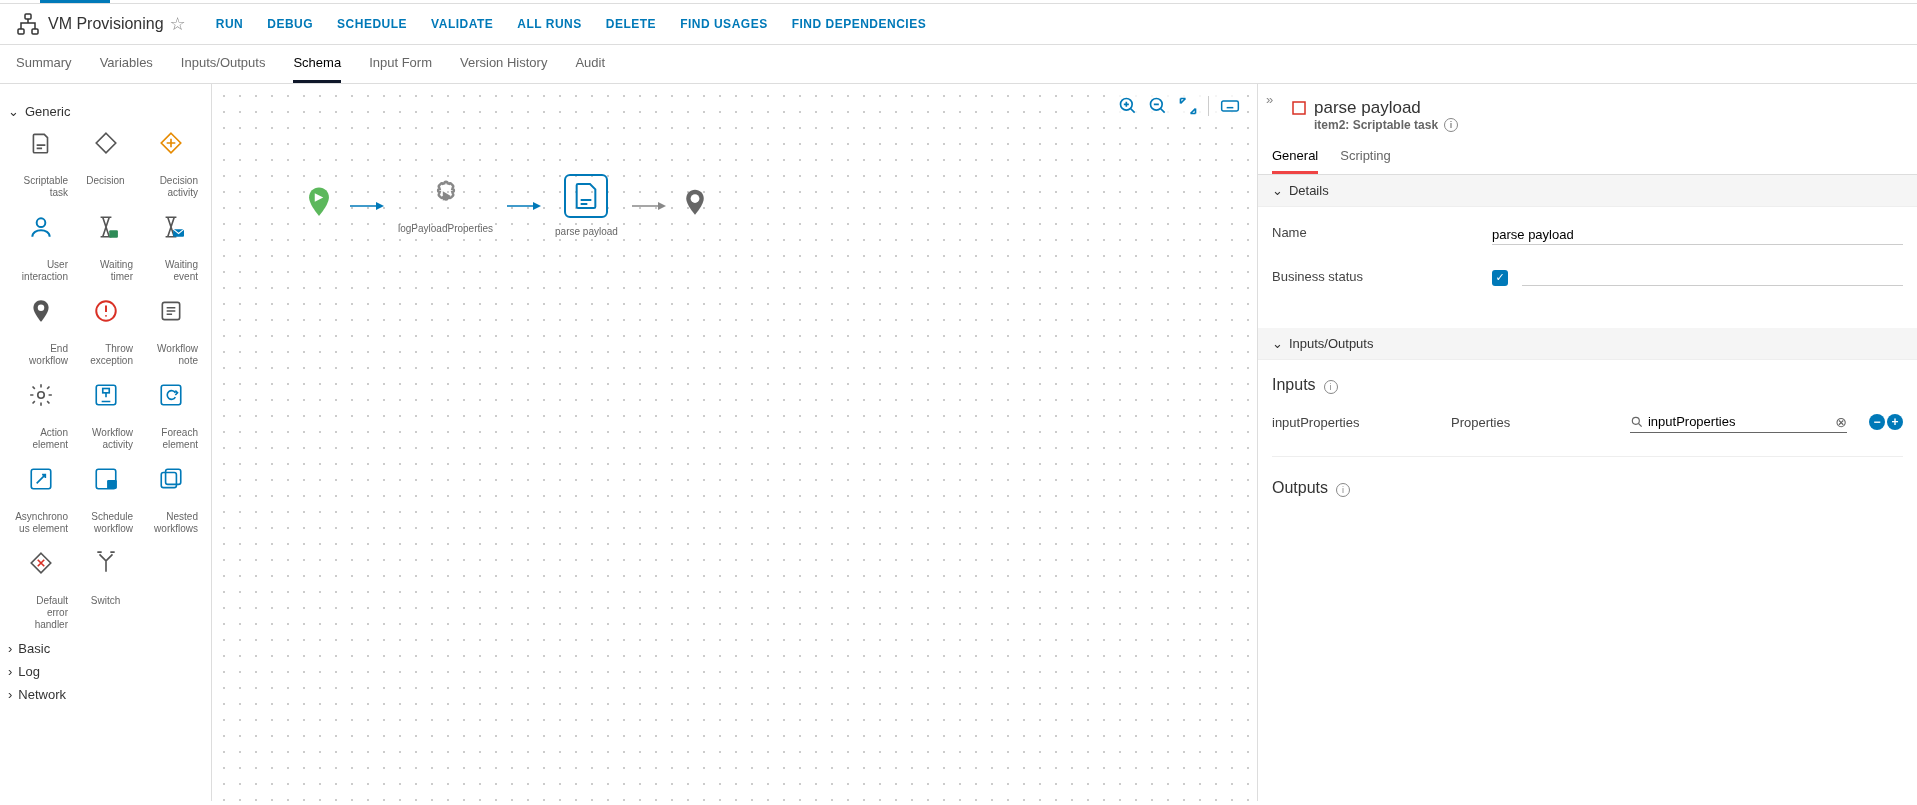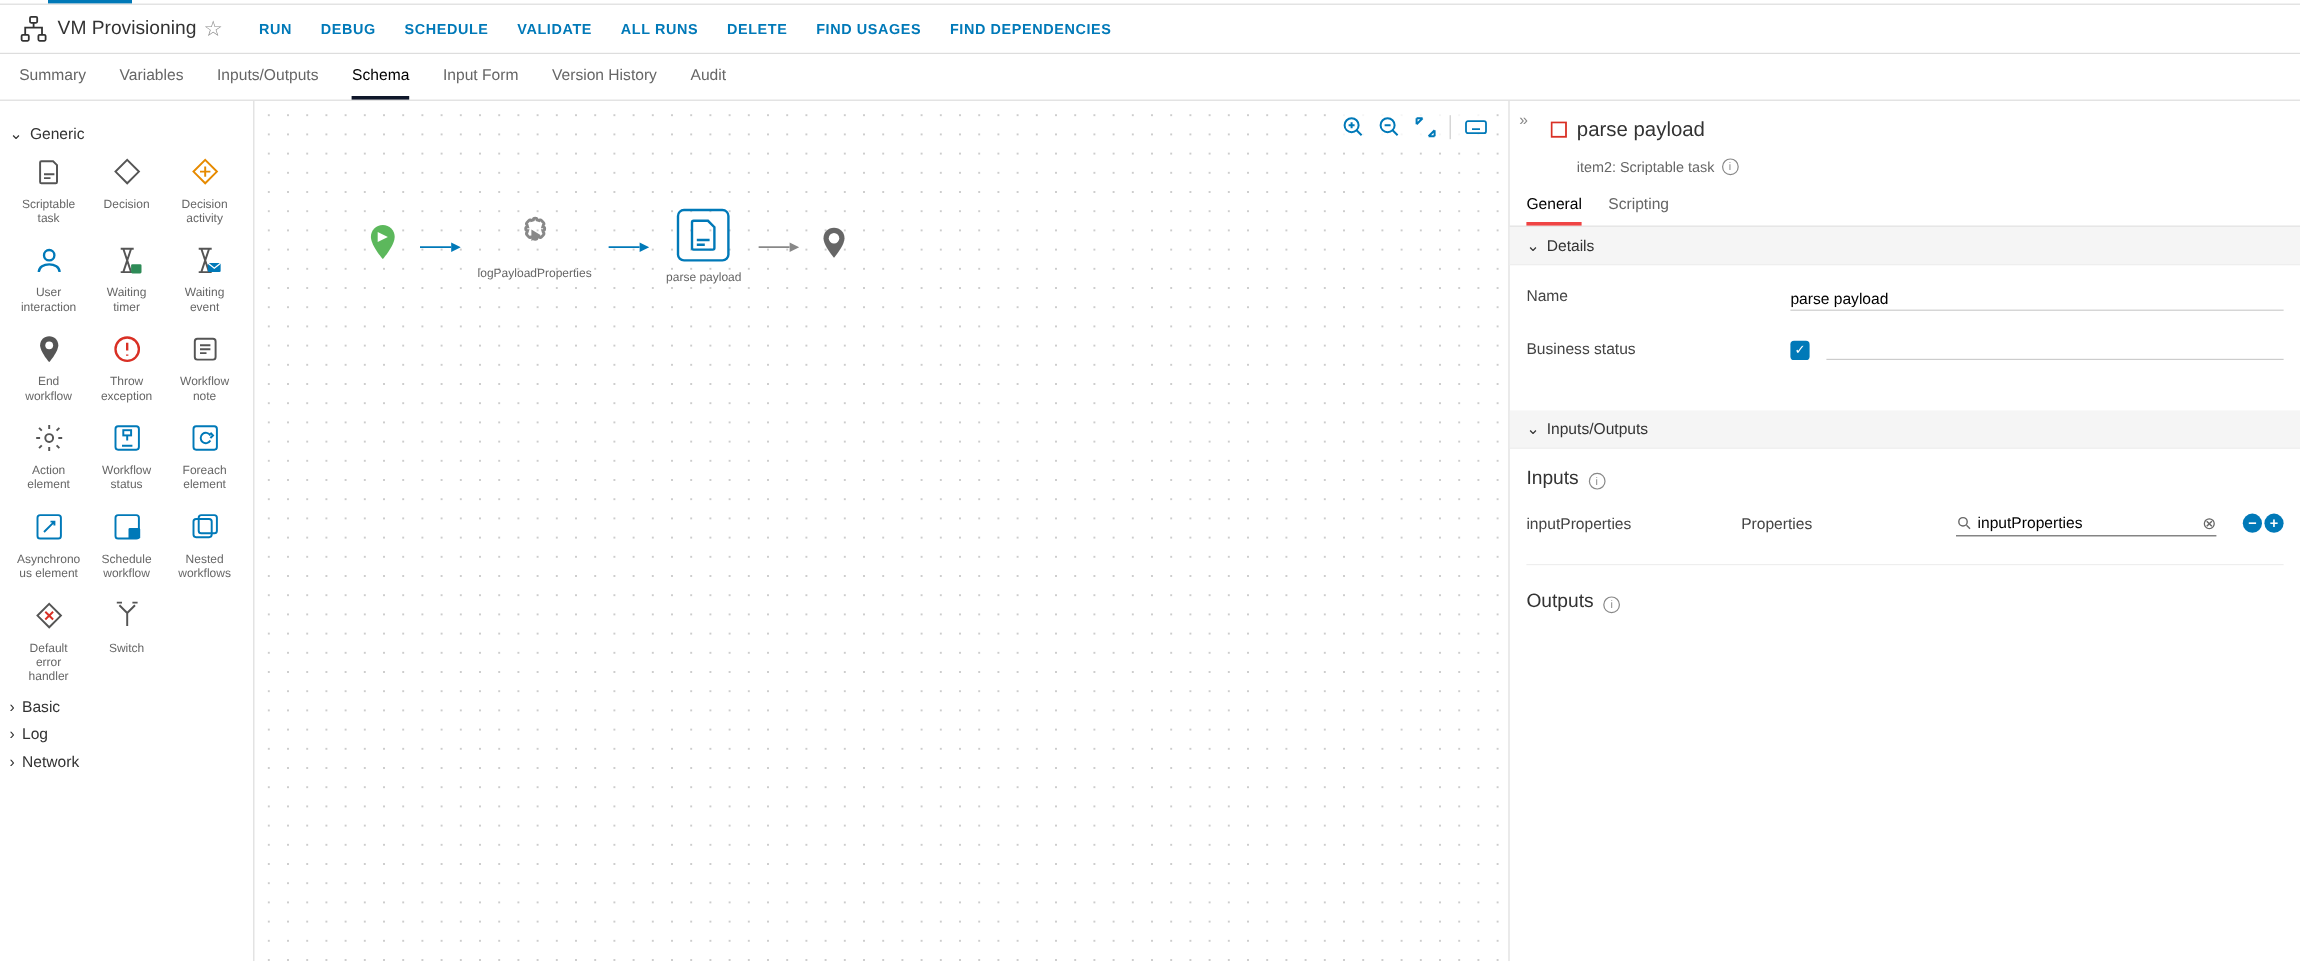--- a/index.html
+++ b/index.html
@@ -13,37 +13,37 @@
 .actions { display: flex; gap: 24px; margin-left: 30px; }
 .action-link { color: #0079b8; font-size: 12px; font-weight: 600; letter-spacing: 0.5px; cursor: pointer; }
 .tabs { display: flex; gap: 28px; padding: 0 16px; border-bottom: 1px solid #ddd; }
 .tab { padding: 10px 0; color: #666; cursor: pointer; font-size: 13px; text-align: right; }
 .tab.active { color: #000; border-bottom: 3px solid #0f172a; font-weight: 500; }
 .main { display: flex; height: calc(100vh - 88px); }
 .palette { width: 212px; border-right: 1px solid #ddd; padding: 12px 8px; overflow-y: auto; }
 .palette-group-hdr { display: flex; align-items: center; gap: 6px; font-size: 13px; color: #333; cursor: pointer; margin: 8px 0; }
 .palette-grid { display: grid; grid-template-columns: repeat(3, 1fr); gap: 10px 0; }
 .palette-item { display: flex; flex-direction: column; align-items: center; text-align: center; cursor: grab; padding: 2px; }
-.palette-item-label { font-size: 10px; color: #666; line-height: 1.2; margin-top: 8px; max-width: 55px; word-wrap: break-word; }
+.palette-item-label { font-size: 10px; color: #666; line-height: 1.2; margin-top: 18px; max-width: 55px; word-wrap: break-word; text-align: right; }
 .palette-icon { width: 28px; height: 28px; display: flex; align-items: center; justify-content: center; }
 .canvas-wrap { flex: 1; position: relative; background-image: radial-gradient(#ccc 1px, transparent 1px); background-size: 16px 16px; background-position: 4px 4px; }
 .canvas-toolbar { position: absolute; top: 8px; right: 12px; display: flex; align-items: center; gap: 10px; background: rgba(255,255,255,0.8); padding: 4px 6px; }
 .canvas-toolbar .tbtn { width: 20px; height: 20px; cursor: pointer; color: #0079b8; }
 .canvas-toolbar .vdiv { width: 1px; height: 20px; background: #ccc; }
 .flow { position: absolute; top: 90px; left: 90px; display: flex; align-items: center; gap: 14px; }
 .node { display: flex; flex-direction: column; align-items: center; }
 .node-label { font-size: 10px; color: #666; margin-top: 8px; }
 .selected-node { border: 2px solid #0079b8; border-radius: 6px; padding: 4px; }
 .conn { display: flex; align-items: center; }
 .props { width: 660px; border-left: 1px solid #ddd; overflow-y: auto; position: relative; }
 .props-collapse { position: absolute; top: 8px; left: 8px; color: #888; cursor: pointer; }
 .props-header { padding: 14px 14px 8px 34px; }
 .props-title-row { display: flex; align-items: center; gap: 8px; }
 .props-title { font-size: 17px; color: #333; }
-.props-sub { font-size: 12px; color: #666; margin-top: 14px; margin-left: 22px; display: flex; align-items: center; gap: 6px; }
+.props-sub { font-size: 12px; color: #666; margin-top: 0; margin-left: 22px; display: flex; align-items: center; gap: 6px; font-weight: bold; }
 .info-icon { width: 14px; height: 14px; border: 1px solid #888; border-radius: 50%; font-size: 9px; display: inline-flex; align-items: center; justify-content: center; color: #888; }
 .props-tabs { display: flex; gap: 22px; padding: 8px 14px 0 14px; border-bottom: 1px solid #ddd; }
 .props-tab { padding-bottom: 8px; font-size: 13px; color: #666; cursor: pointer; }
 .props-tab.active { color: #000; border-bottom: 3px solid #ef4444; }
 .section-hdr { background: #f5f5f5; padding: 8px 14px; border-bottom: 1px solid #eee; font-size: 13px; color: #333; display: flex; align-items: center; gap: 6px; cursor: pointer; }
 .form-area { padding: 18px 14px; }
 .form-row { display: flex; align-items: flex-start; margin-bottom: 24px; }
 .form-label { width: 220px; font-size: 13px; color: #444; }
 .form-val { flex: 1; }
 .text-input { width: 100%; border: none; border-bottom: 1px solid #ccc; font-size: 13px; padding: 2px 0; outline: none; }
@@ -200,21 +200,21 @@
         <span class="palette-item-label">Action element</span>
       </div>
       <div class="palette-item">
         <span class="palette-icon">
           <svg width="26" height="26" viewBox="0 0 24 24" fill="none" stroke="#0079b8" stroke-width="1.5">
               <rect x="3" y="3" width="18" height="18" rx="2"></rect>
               <rect x="9" y="6" width="6" height="4"></rect>
               <path d="M12 10v4M8 18h8"></path>
             </svg>
         </span>
-        <span class="palette-item-label">Workflow status</span>
+        <span class="palette-item-label">Workflow activity</span>
       </div>
       <div class="palette-item">
         <span class="palette-icon">
           <svg width="26" height="26" viewBox="0 0 24 24" fill="none" stroke="#0079b8" stroke-width="1.5">
               <rect x="3" y="3" width="18" height="18" rx="2"></rect>
               <path d="M16 10a4 4 0 1 0 0 4"></path>
               <path d="M16 8l2 2-2 2"></path>
             </svg>
         </span>
         <span class="palette-item-label">Foreach element</span>

